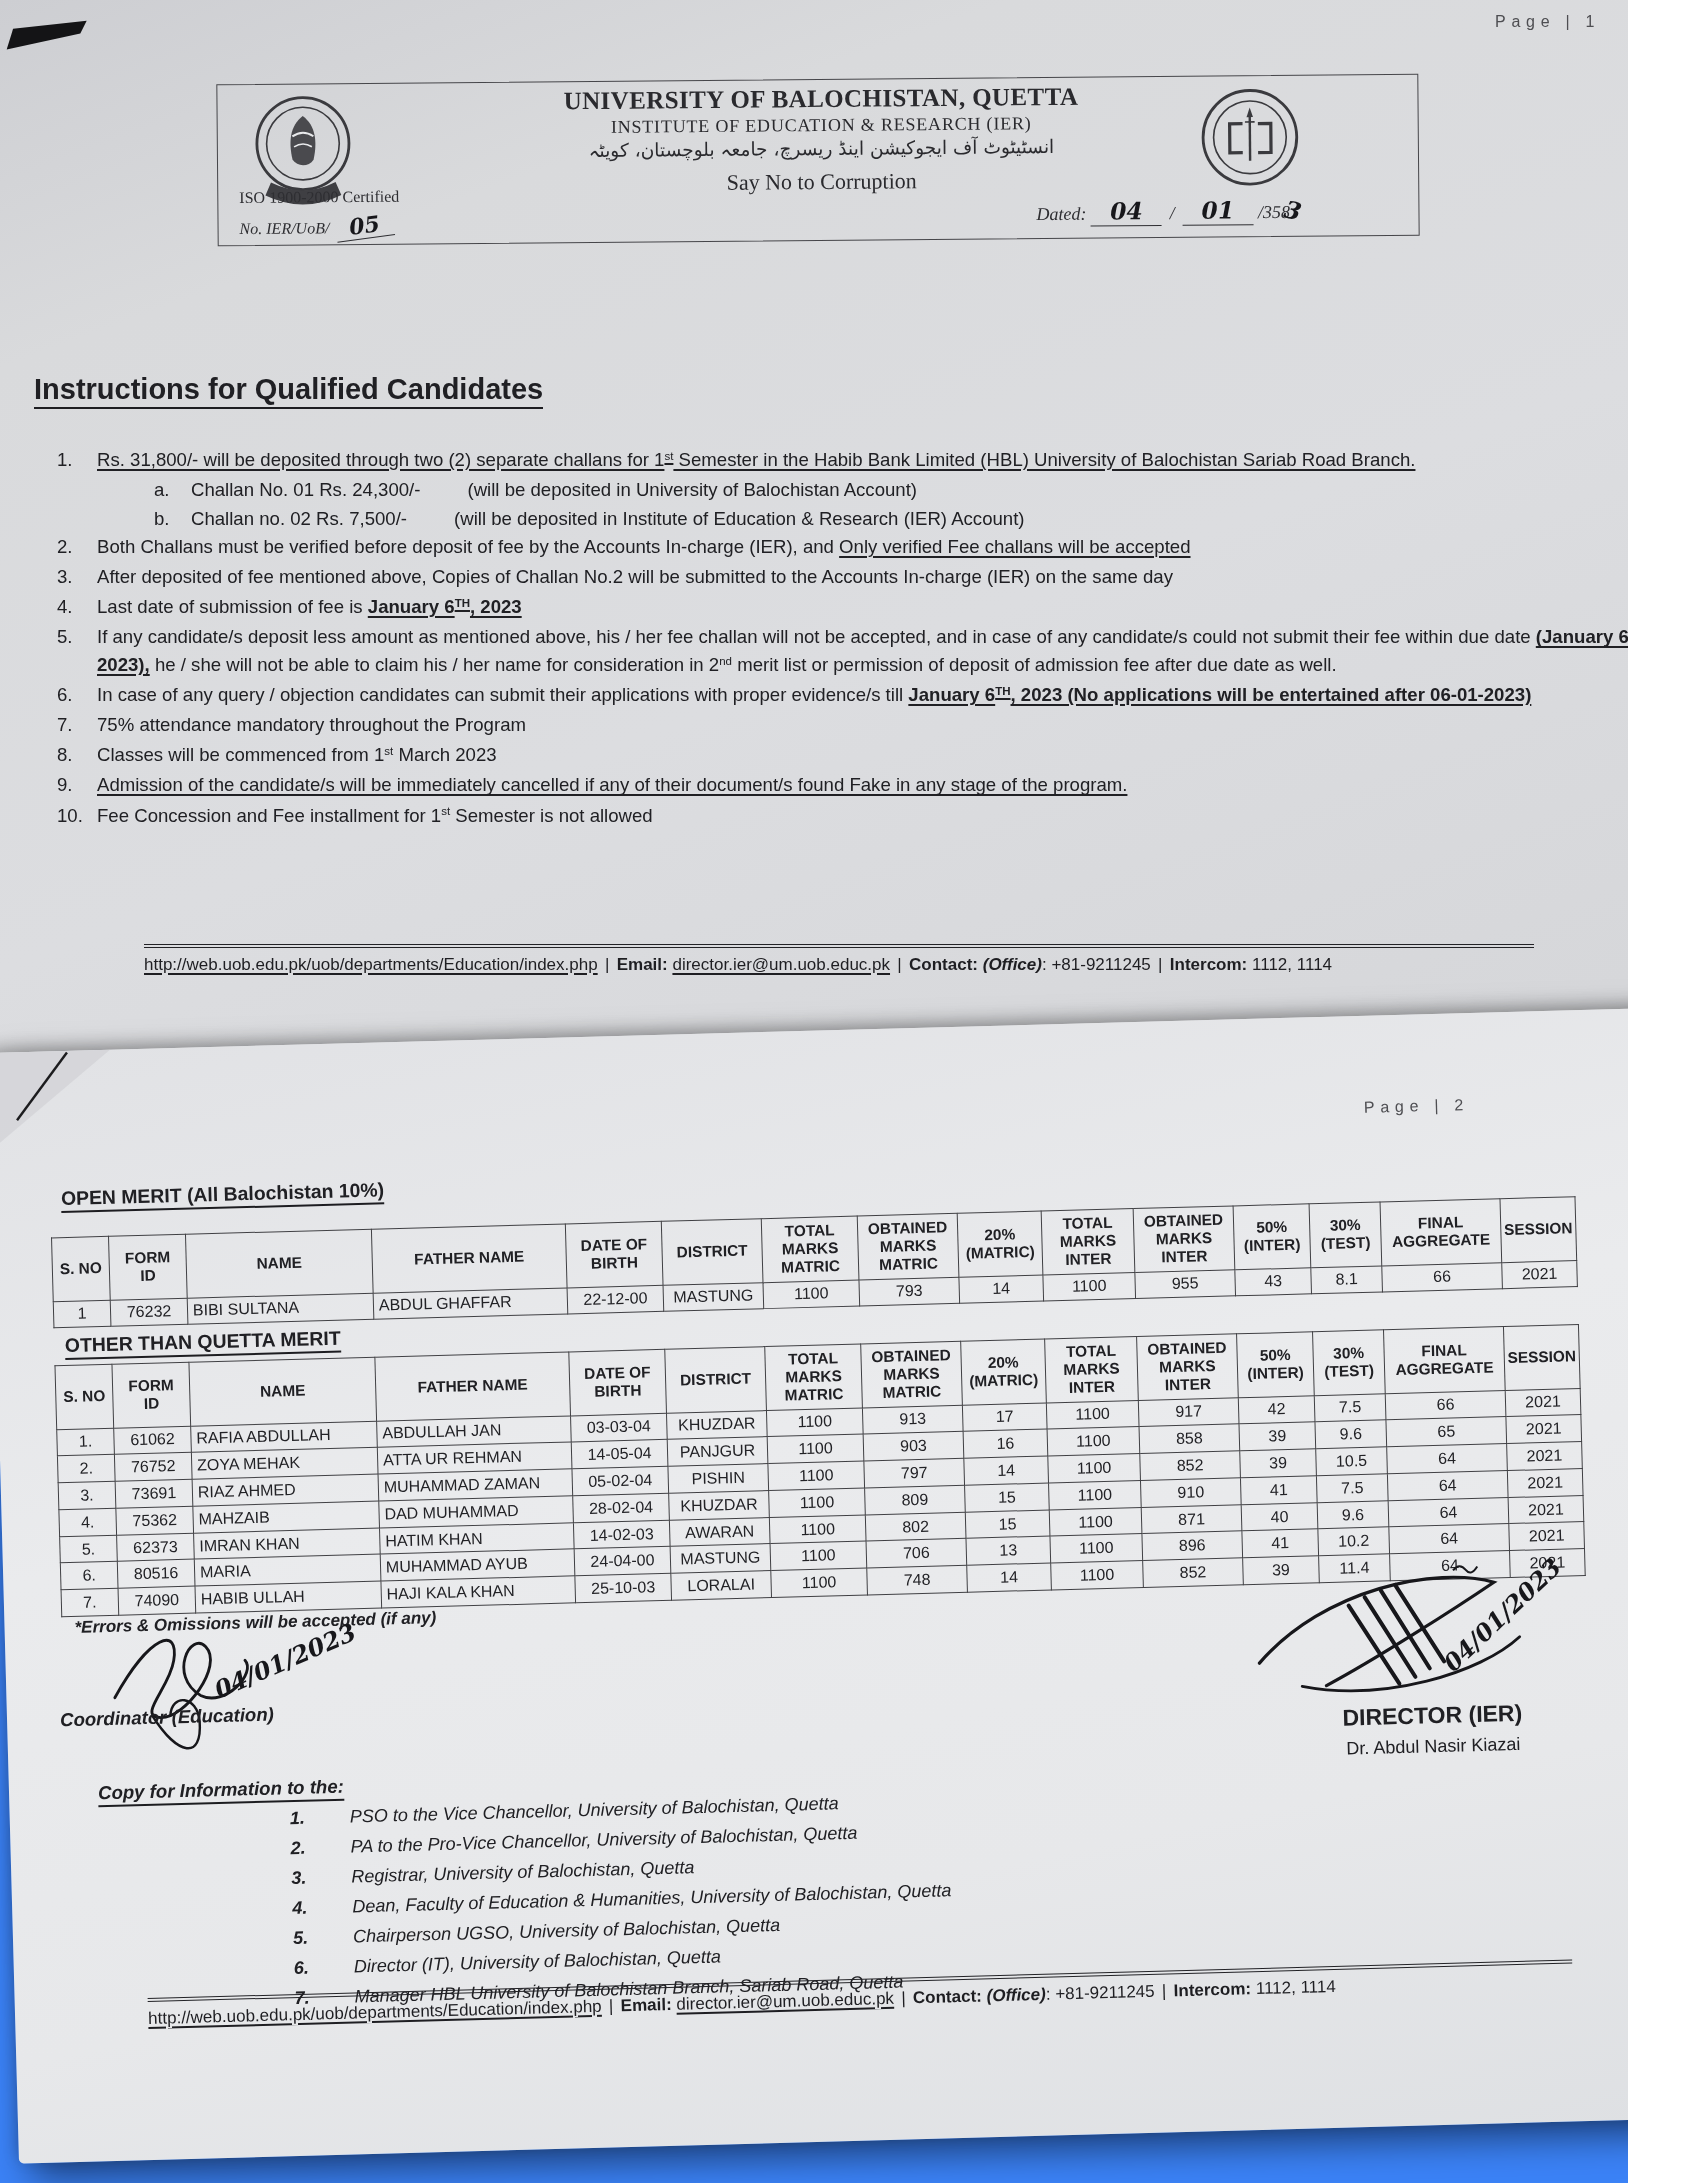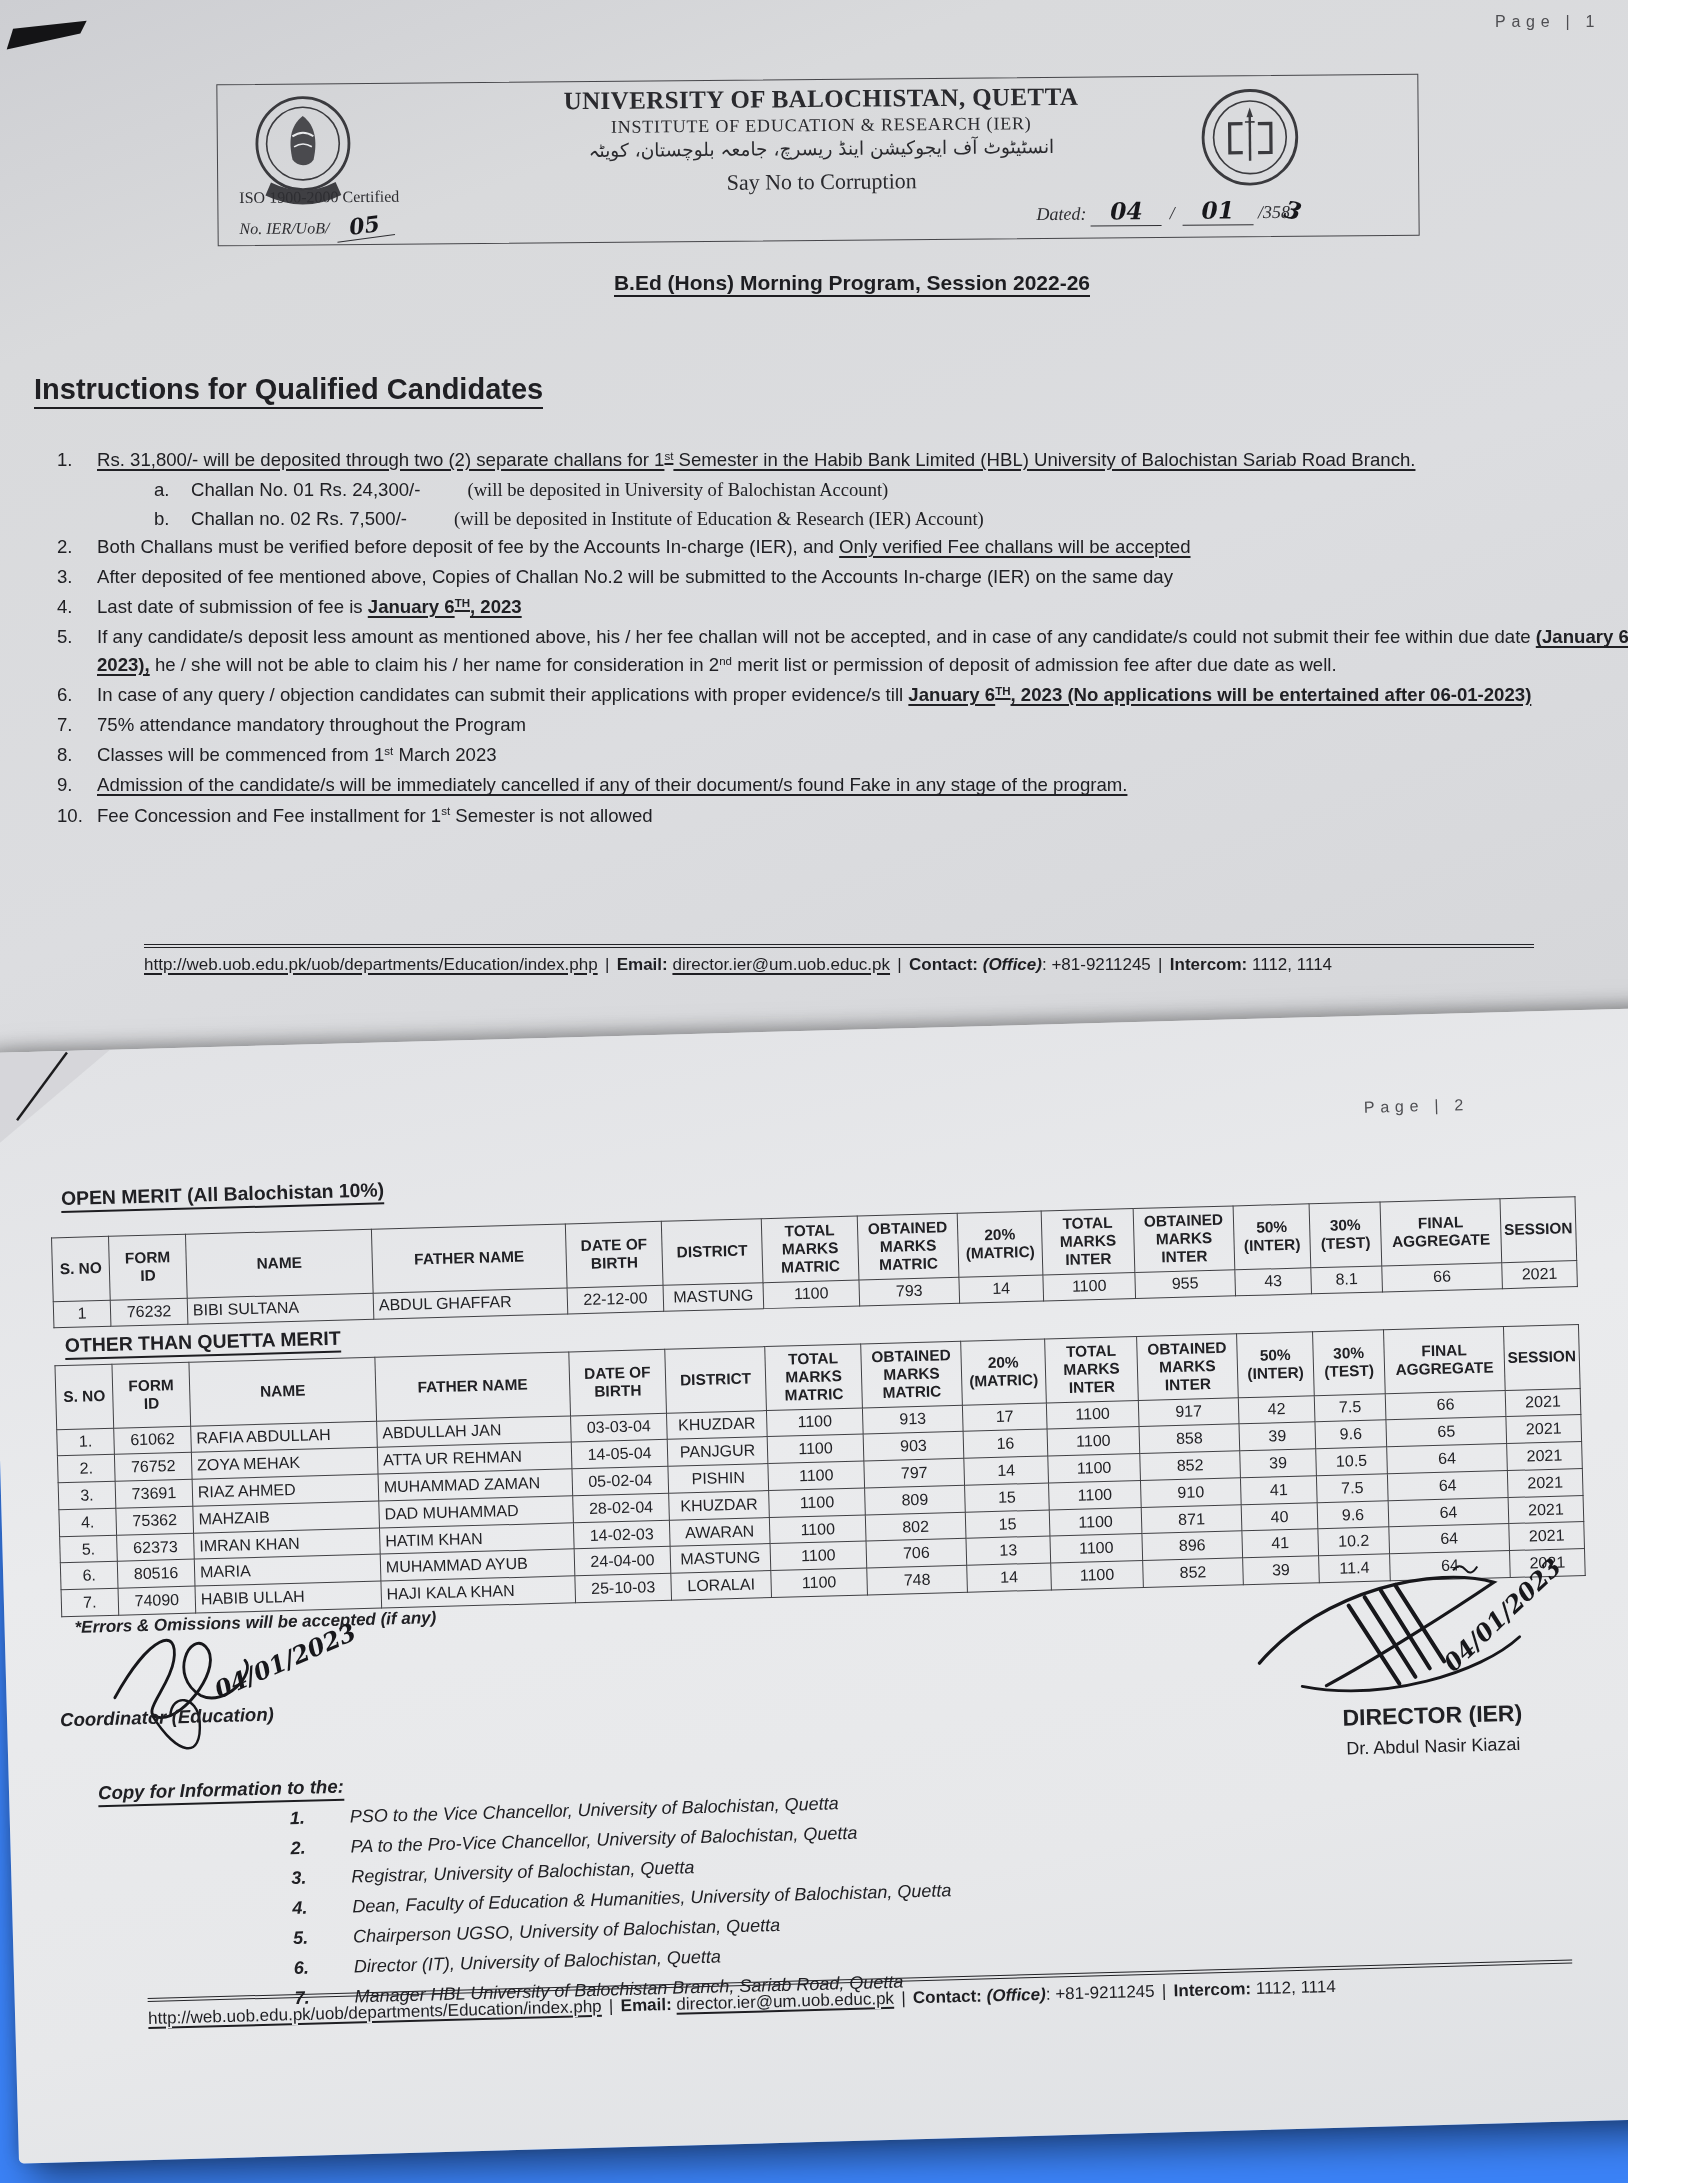--- a/index.html
+++ b/index.html
@@ -36,21 +36,21 @@
   .intro{position:absolute;left:91px;top:411px;font-size:18.6px;}
   .ins-list{position:absolute;left:57px;top:446px;width:1620px;font-size:18.6px;color:#202024;}
   .ins-item{display:flex;margin-bottom:2.4px;line-height:1.49;}
   .ins-num{width:40px;flex:none;}
   .ins-sub{margin-left:97px;margin-bottom:0.8px;}
   .ins-sub .ins-num{width:37px;}
   .ins-body{flex:1;}
   .u{text-decoration:underline;text-decoration-thickness:1.6px;text-underline-offset:3.2px;}
   .b{font-weight:bold;}
   .bi{font-weight:bold;font-style:italic;}
-  .gap{margin-left:47px;font-family:Liberation Serif, serif;}
+  .gap{margin-left:47px;}
   .footer{font-size:17px;color:#1e1e22;border-top:4.9px double #222226;padding-top:6.5px;white-space:nowrap;}
   .footer .sep{margin:0 7.3px;}
   .footer1{position:absolute;left:144px;top:944px;width:1390px;}
   
   .page2{position:absolute;left:-11.3px;top:1053px;width:1676px;height:1111px;
     background:linear-gradient(170deg,#e1e2e5 0%,#eaebed 38%,#e7e8ea 72%,#dee0e3 100%);
     transform:rotate(-1.55deg);transform-origin:0 0;border-radius:0 0 65px 4.9px;
     box-shadow:0 -4.9px 14.6px rgba(0,0,0,0.25),13px 14.6px 37px rgba(0,0,0,0.5);color:#202024;}
   .fold{position:absolute;left:0;top:0;width:0;height:0;border-top:97px solid #cfd0d4;border-right:121px solid transparent;opacity:.65;}
   .pagenum2{position:absolute;left:1373px;top:83px;}
@@ -124,23 +124,20 @@
         <span class="dsep">/</span>
         <span class="hand dval">01</span>
         <span class="dyearwrap">
           <span>/358</span>
           <span class="hand dextra">3</span>
         </span>
       </div>
     </div>
 
     <div class="title-block">
-      <div class="t2">
-        <span class="ub">B.Ed (Hons) Morning Program, Session 2022-26</span>
-      </div>
     </div>
 
     <div class="ins-h">
       <span class="ub">Instructions for Qualified Candidates</span>
     </div>
 
     <div class="ins-list">
         <div class="ins-item">
           <span class="ins-num">1.</span>
           <span class="ins-body"><span class="u">Rs. 31,800/- will be deposited through two (2) separate challans for 1</span><span class="u sup">st</span><span class="u"> Semester in the Habib Bank Limited (HBL) University of Balochistan Sariab Road Branch.</span></span>

